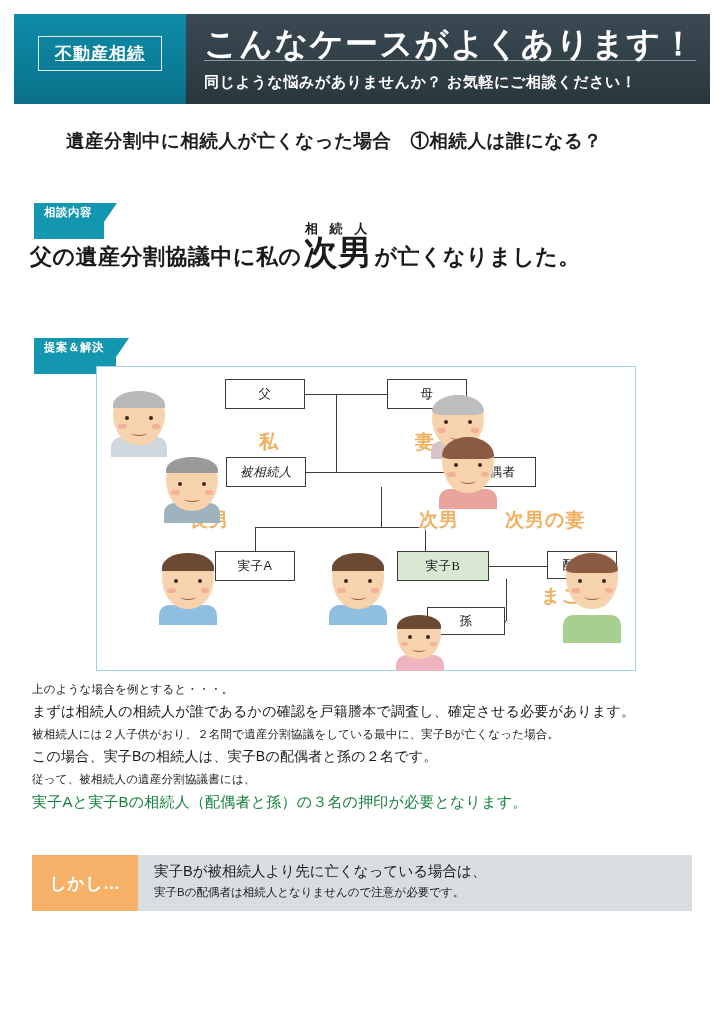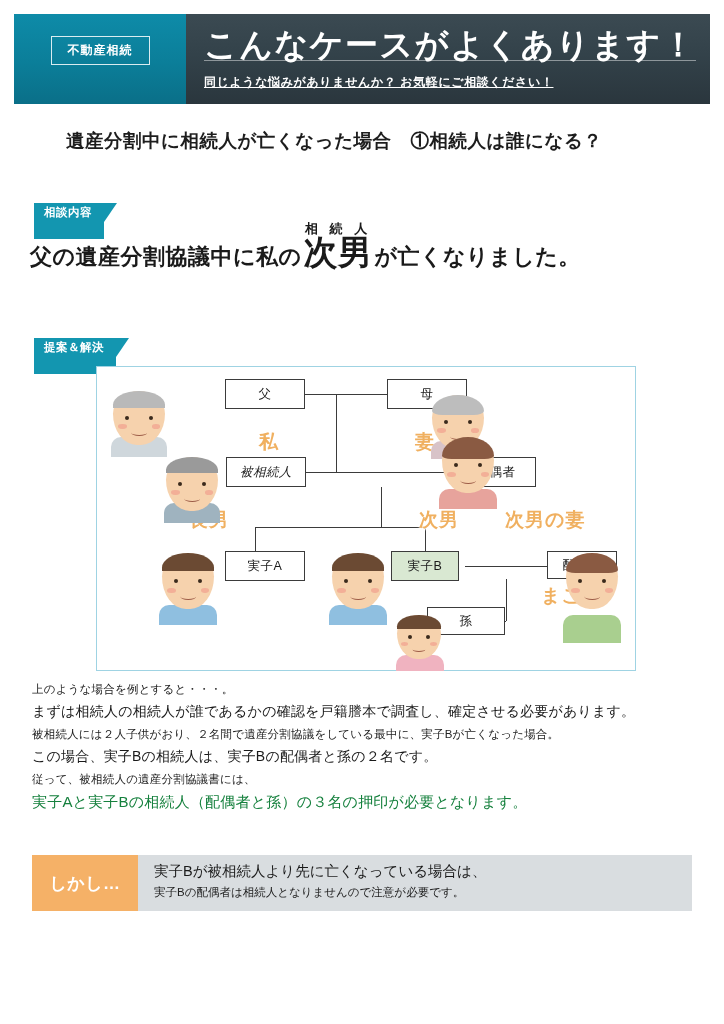--- a/index.html
+++ b/index.html
@@ -25,49 +25,49 @@
     width: 172px;
     background: linear-gradient(180deg, #0e8ba8 0%, #0b7e99 55%, #0a6f88 100%);
     display: flex;
     align-items: flex-start;
     justify-content: center;
     padding-top: 22px;
   }
   .header-left .tag {
     border: 1px solid rgba(255,255,255,0.85);
     color: #ffffff;
-    font-size: 12px;
+    font-size: 17px;
     font-weight: bold;
     letter-spacing: 1px;
     padding: 5px 16px;
+    text-decoration: underline;
   }
   .header-right {
     flex: 1;
     background: linear-gradient(180deg, #3b4a52 0%, #33424a 45%, #2a363d 100%);
     position: relative;
     display: flex;
     flex-direction: column;
     justify-content: center;
     padding-left: 18px;
   }
   .header-right .title {
     color: #ffffff;
     font-size: 33px;
     font-weight: bold;
     letter-spacing: 1.5px;
     line-height: 1.1;
     margin-bottom: 2px;
   }
   .header-right .subtitle {
     color: #ffffff;
-    font-size: 12px;
+    font-size: 15px;
     font-weight: bold;
     letter-spacing: 0.6px;
     padding-top: 8px;
-    text-decoration: underline;
   }
   .header-sep {
     position: absolute;
     left: 18px; right: 14px;
     top: 46px;
     height: 1px;
     background: rgba(255,255,255,0.45);
   }
 
   
@@ -304,22 +304,22 @@
 
   <div class="line h" style="left:209px; top:105px; width:150px;"></div>
   <div class="node" style="left:129px; top:90px; width:80px; height:30px;font-style:italic;">被相続人</div>
   <div class="node" style="left:359px; top:90px; width:80px; height:30px;">配偶者</div>
 
   <div class="line v" style="left:284px; top:120px; height:40px;"></div>
   <div class="line h" style="left:158px; top:160px; width:170px;"></div>
   <div class="line v" style="left:158px; top:160px; height:24px;"></div>
   <div class="line v" style="left:328px; top:160px; height:24px;"></div>
 
-  <div class="node" style="left:128px; top:184px; width:80px; height:30px;">実子A</div>
-  <div class="node green" style="left:294px; top:184px; width:68px; height:30px;">実子B</div>
+  <div class="node" style="left:118px; top:184px; width:80px; height:30px;">実子A</div>
+  <div class="node green" style="left:300px; top:184px; width:92px; height:30px;font-family:Liberation Serif, serif;">実子B</div>
 
   <div class="line h" style="left:368px; top:199px; width:82px;"></div>
   <div class="node" style="left:450px; top:184px; width:70px; height:28px;">配偶者</div>
 
   <div class="line v" style="left:409px; top:212px; height:42px;"></div>
   <div class="line h" style="left:369px; top:254px; width:40px;"></div>
   <div class="node" style="left:330px; top:240px; width:78px; height:28px;">孫</div>
 
   <div class="rolelabel" style="left:162px; top:62px;">私</div>
   <div class="rolelabel" style="left:318px; top:62px;">妻</div>

